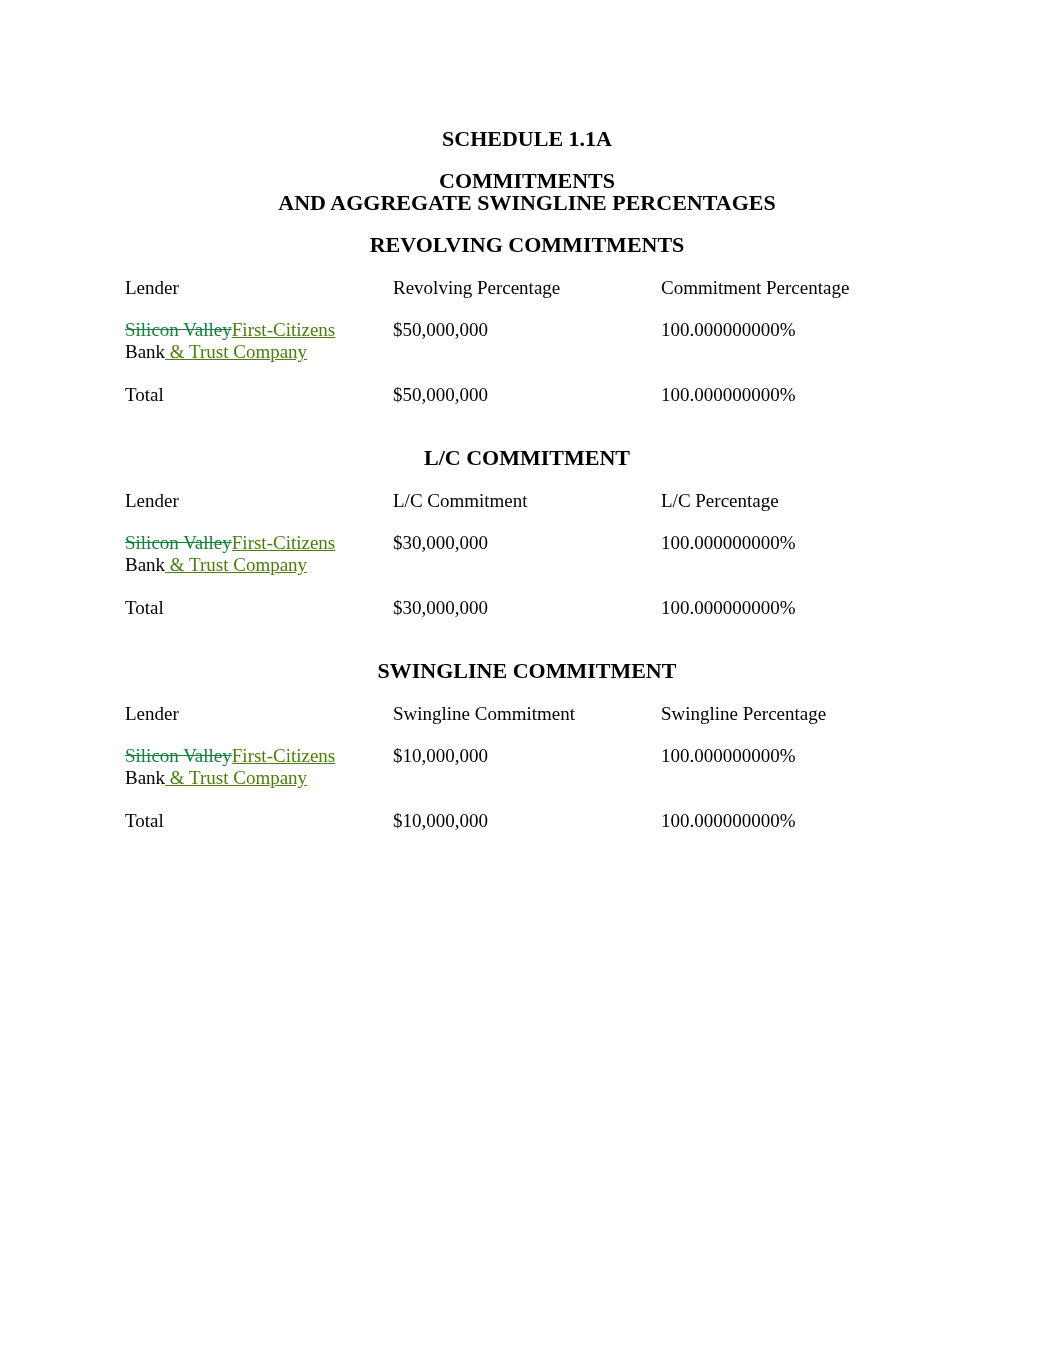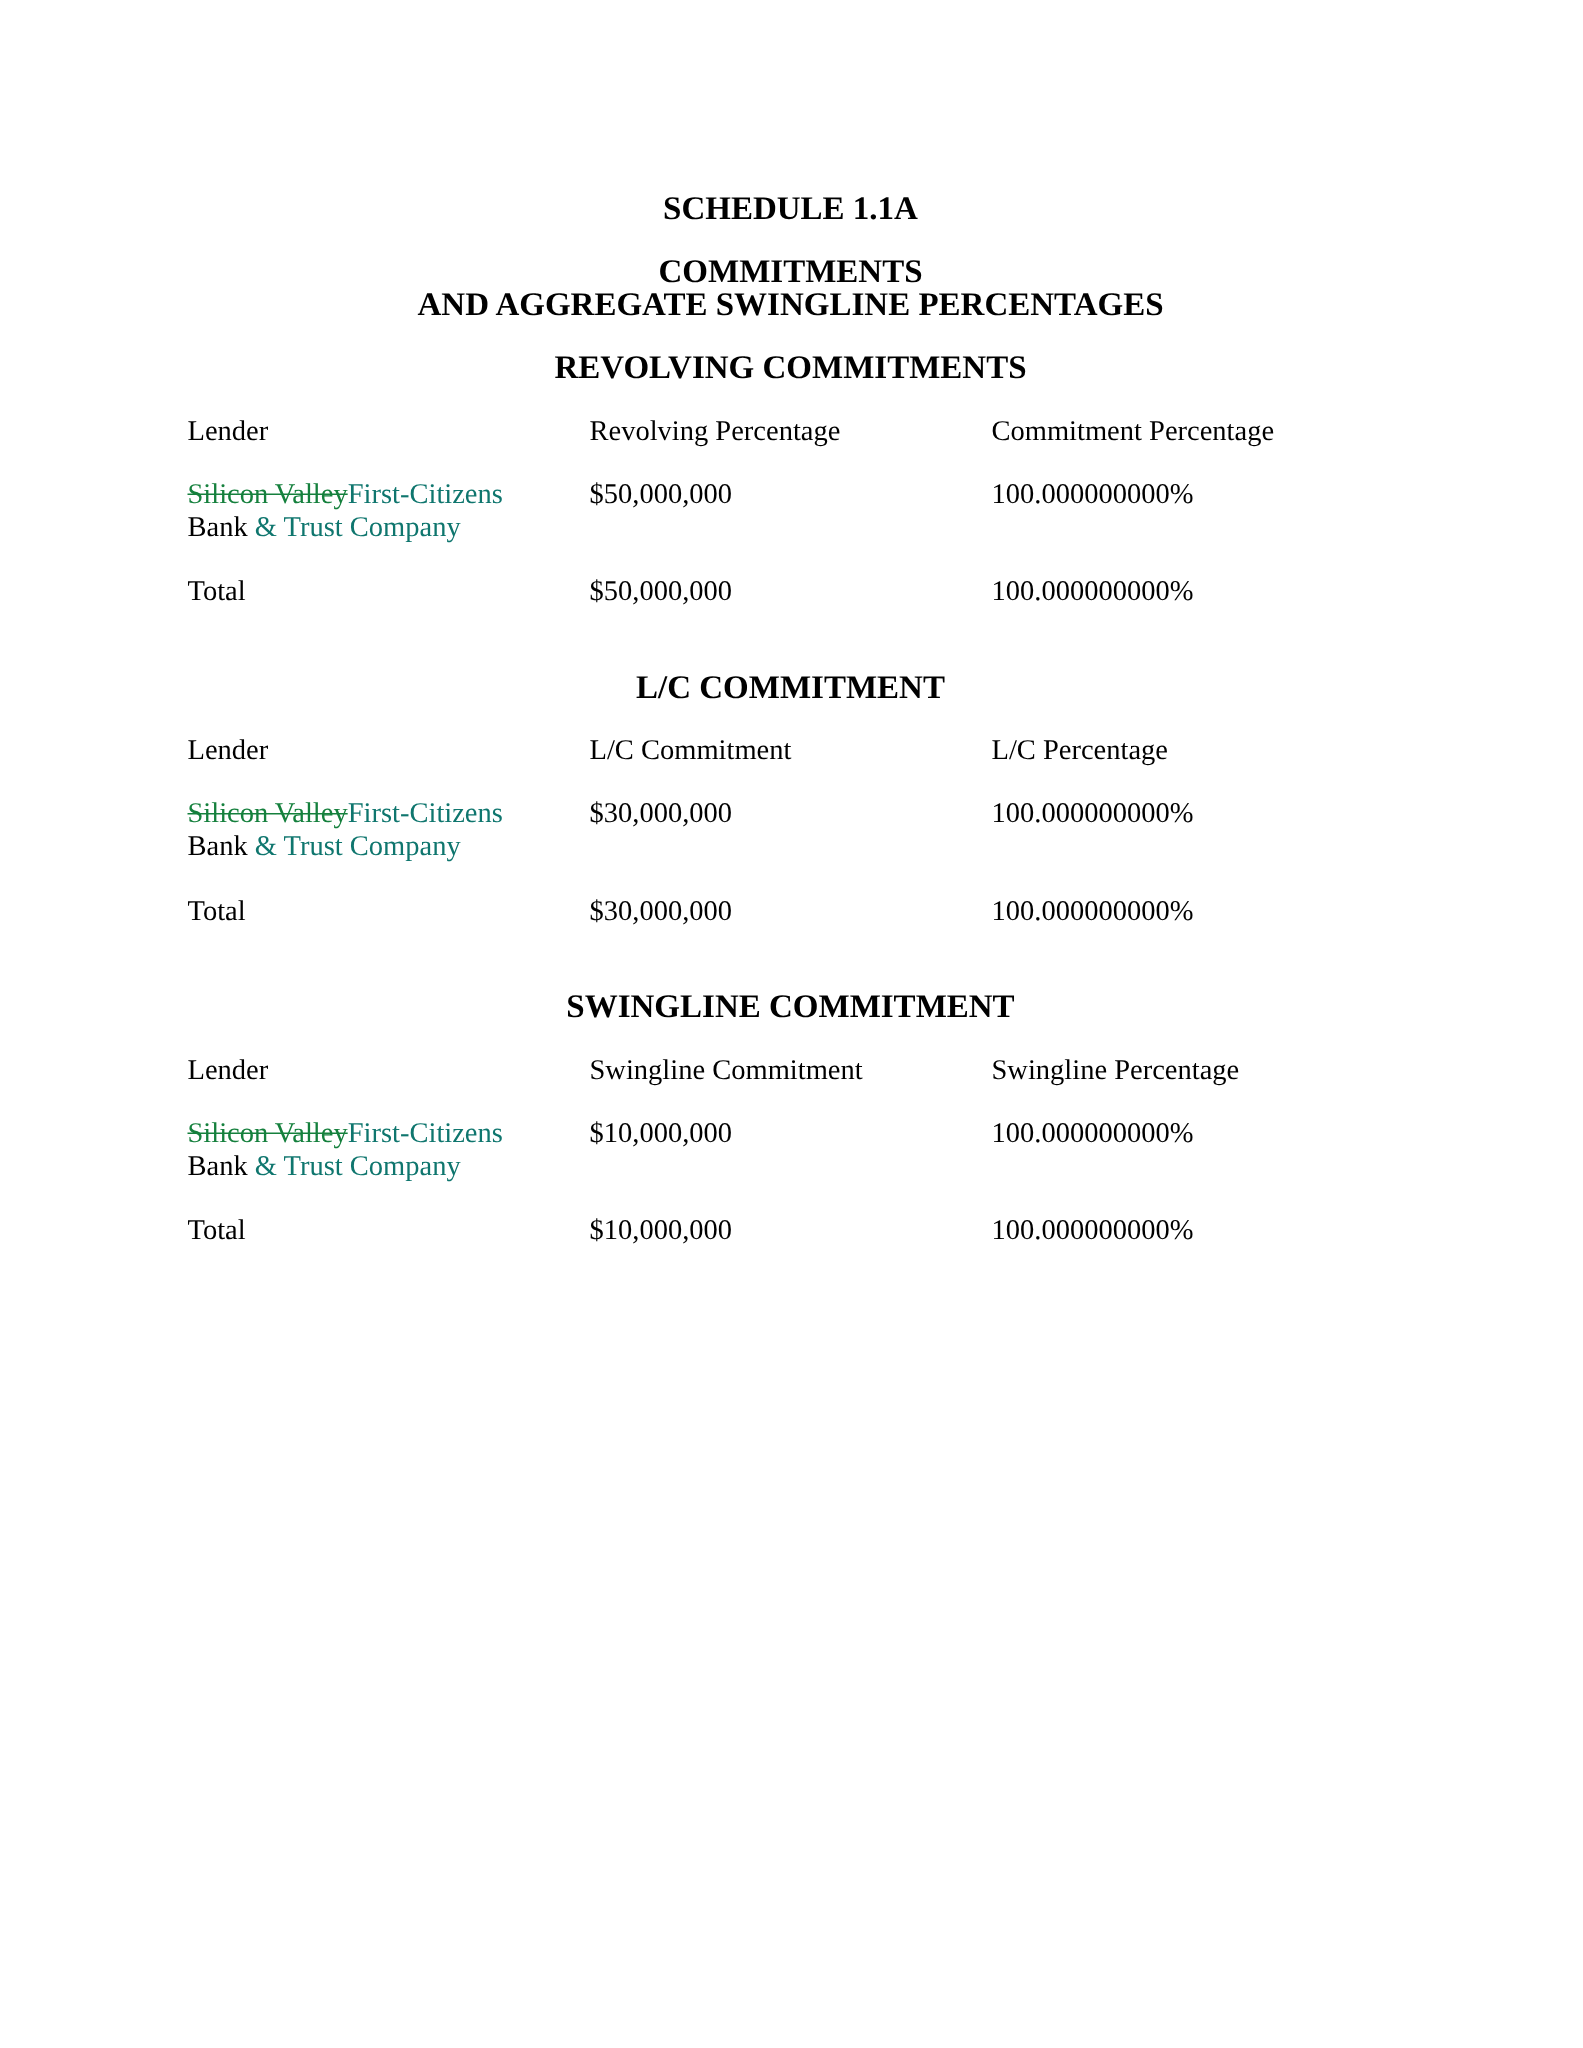--- a/index.html
+++ b/index.html
@@ -38,21 +38,22 @@
   }
   .trow.head { margin-bottom: 20px; }
   .trow.head .cell { font-weight: normal; }
   .trow.total { margin-top: 21px; }
 
   .del {
     color: #15803d;
     text-decoration: line-through;
   }
   .ins {
-    color: #0f766e;
+    color: #4d7c0f;
+    text-decoration: underline;
   }
 </style>
 </head>
 <body>
 
 <div class="doc">
 
   <h1 class="schedule-title center bold">SCHEDULE 1.1A</h1>
 
   <div class="doc-heading center bold">

